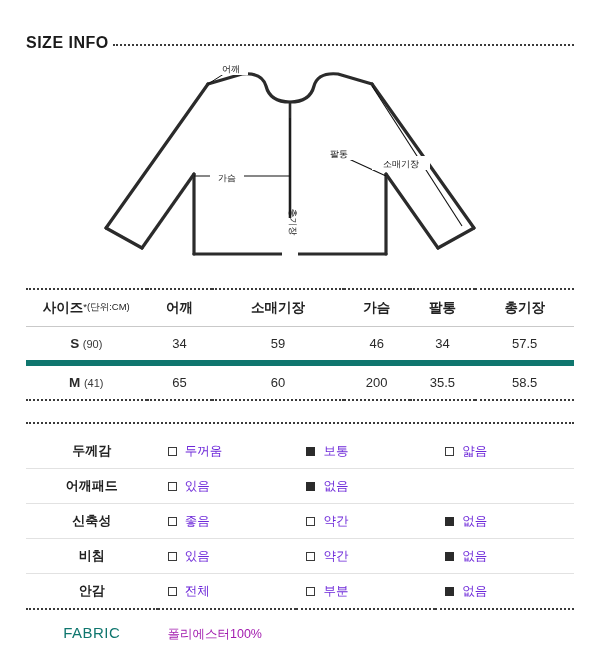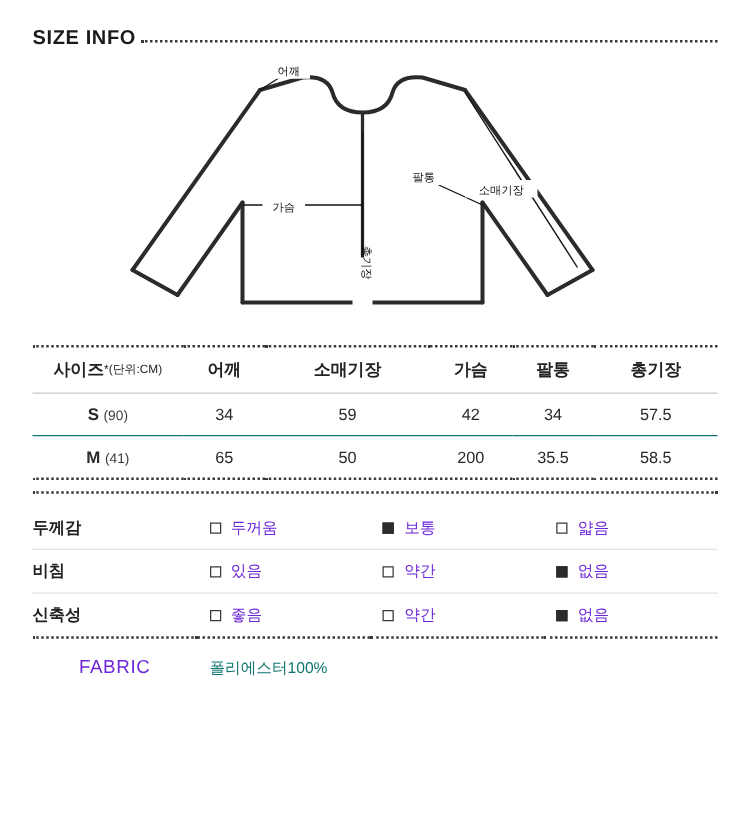--- a/index.html
+++ b/index.html
@@ -21,20 +21,21 @@
     position: relative;
     box-sizing: border-box;
   }
 
   
   .section-head {
     display: flex;
     align-items: center;
     gap: 0;
     padding: 0 26px;
+    margin-top: 12px;
   }
   .section-head .title {
     font-size: 16px;
     font-weight: bold;
     letter-spacing: 0.5px;
     color: #1b1b1b;
     white-space: nowrap;
     padding-right: 4px;
   }
   .section-head .dotrule {
@@ -73,21 +74,21 @@
     font-weight: bold;
     font-size: 13.5px;
     border-top: 2px dotted #3a3a3a;
     border-bottom: 1px solid #ararar;
     border-bottom: 1px solid #c9c9c9;
   }
   table.size thead th.first {
     width: 22%;
   }
   table.size tbody td {
-    border-bottom: 1px solid #0f766e;
+    border-bottom: 6px solid #0f766e;
     color: #2a2a2a;
   }
   table.size tbody tr:last-child td {
     border-bottom: 2px dotted #3a3a3a;
   }
   table.size tbody td.first {
     font-weight: bold;
   }
   .unit {
     font-size: 9.5px;
@@ -112,21 +113,21 @@
   table.pinfo-t td {
     padding: 8px 0;
     border-bottom: 1px solid #e2e2e2;
     vertical-align: middle;
   }
   table.pinfo-t tr:last-child td {
     border-bottom: 2px dotted #3a3a3a;
   }
   td.label {
     width: 24%;
-    text-align: left;
+    text-align: center;
     font-weight: bold;
     font-size: 13px;
   }
   td.optcell {
     width: 25.3%;
   }
   .opt {
     display: flex;
     align-items: center;
     gap: 8px;
@@ -149,25 +150,25 @@
     padding: 0 26px;
     margin-top: 14px;
     display: flex;
     align-items: baseline;
   }
   .fabric .fl {
     width: 24%;
     text-align: center;
     font-size: 15px;
     letter-spacing: 0.5px;
-    color: #6d28d9;
+    color: #0f766e;
   }
   .fabric .fv {
     font-size: 12.5px;
-    color: #0f766e;
+    color: #a21caf;
     padding-left: 10px;
   }
 
   .illu-label {
     font-size: 9px;
     fill: #111111;
     font-family: "Liberation Sans", sans-serif;
   }
 </style>
 </head>
@@ -249,28 +250,28 @@
           <th>가슴</th>
           <th>팔통</th>
           <th>총기장</th>
         </tr>
       </thead>
       <tbody>
         <tr>
           <td class="first"><span class="sizename">S</span> <span class="sizeparen">(90)</span></td>
           <td>34</td>
           <td>59</td>
-          <td>42</td>
+          <td>46</td>
           <td>34</td>
           <td>57.5</td>
         </tr>
         <tr>
           <td class="first"><span class="sizename">M</span> <span class="sizeparen">(41)</span></td>
           <td>65</td>
-          <td>50</td>
+          <td>60</td>
           <td>200</td>
           <td>35.5</td>
           <td>58.5</td>
         </tr>
       </tbody>
     </table>
   </div>
 
   <div class="section-head" id="product-info-head">
     <div class="dotrule"></div>
@@ -295,20 +296,58 @@
             </div>
           </td>
           <td class="optcell">
             <div class="opt">
               <span class="box"></span>
               <span class="txt">얇음</span>
             </div>
           </td>
         </tr>
 
+        <tr>
+          <td class="label">어깨패드</td>
+          <td class="optcell">
+            <div class="opt">
+              <span class="box"></span>
+              <span class="txt">있음</span>
+            </div>
+          </td>
+          <td class="optcell">
+            <div class="opt">
+              <span class="box on"></span>
+              <span class="txt">없음</span>
+            </div>
+          </td>
+          <td class="optcell"></td>
+        </tr>
+
+        <tr>
+          <td class="label">신축성</td>
+          <td class="optcell">
+            <div class="opt">
+              <span class="box"></span>
+              <span class="txt">좋음</span>
+            </div>
+          </td>
+          <td class="optcell">
+            <div class="opt">
+              <span class="box"></span>
+              <span class="txt">약간</span>
+            </div>
+          </td>
+          <td class="optcell">
+            <div class="opt">
+              <span class="box on"></span>
+              <span class="txt">없음</span>
+            </div>
+          </td>
+        </tr>
 
         <tr>
           <td class="label">비침</td>
           <td class="optcell">
             <div class="opt">
               <span class="box"></span>
               <span class="txt">있음</span>
             </div>
           </td>
           <td class="optcell">
@@ -319,41 +358,40 @@
           </td>
           <td class="optcell">
             <div class="opt">
               <span class="box on"></span>
               <span class="txt">없음</span>
             </div>
           </td>
         </tr>
 
         <tr>
-          <td class="label">신축성</td>
-          <td class="optcell">
-            <div class="opt">
-              <span class="box"></span>
-              <span class="txt">좋음</span>
-            </div>
-          </td>
-          <td class="optcell">
-            <div class="opt">
-              <span class="box"></span>
-              <span class="txt">약간</span>
+          <td class="label">안감</td>
+          <td class="optcell">
+            <div class="opt">
+              <span class="box"></span>
+              <span class="txt">전체</span>
+            </div>
+          </td>
+          <td class="optcell">
+            <div class="opt">
+              <span class="box"></span>
+              <span class="txt">부분</span>
             </div>
           </td>
           <td class="optcell">
             <div class="opt">
               <span class="box on"></span>
               <span class="txt">없음</span>
             </div>
           </td>
         </tr>
-
       </tbody>
     </table>
   </div>
 
   <div class="fabric">
     <div class="fl">FABRIC</div>
     <div class="fv">폴리에스터100%</div>
   </div>
 
 </div>

